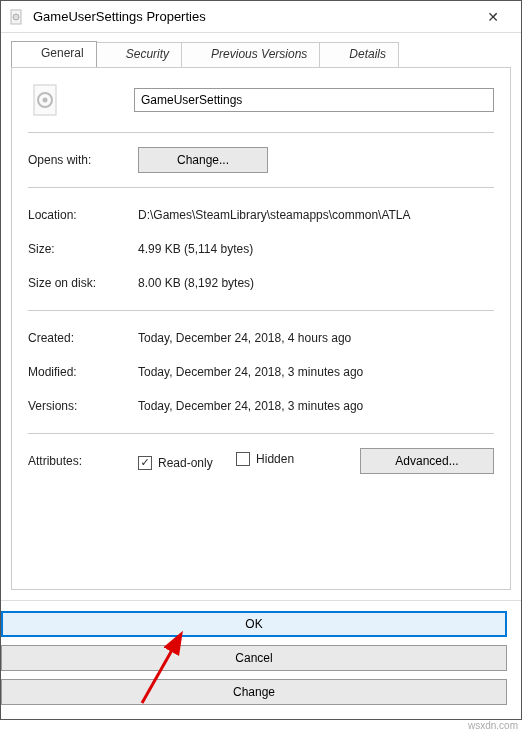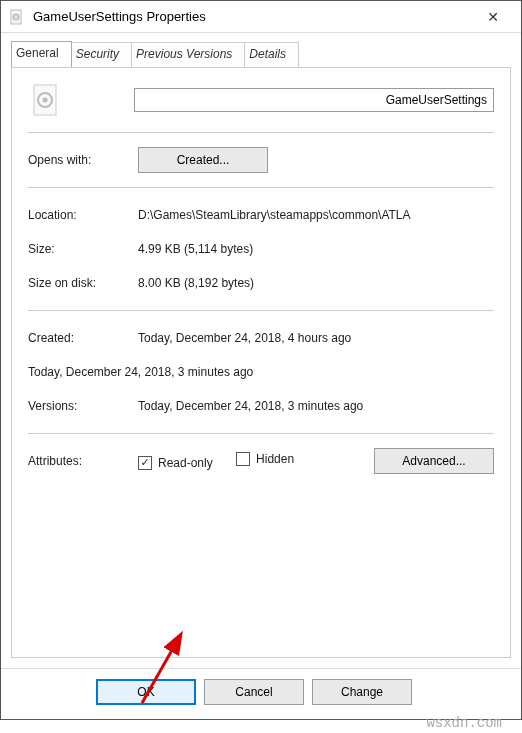--- a/index.html
+++ b/index.html
@@ -37,21 +37,21 @@
   }
   .titlebar .close {
     width: 40px; text-align: center; font-size: 14px; color:#333;
   }
   .tabs {
     display: flex;
     padding: 8px 10px 0 10px;
     gap: 0;
   }
   .tab {
-    padding: 4px 12px 6px 4px;
+    padding: 4px 12px 6px 29px;
     border: 1px solid #ccc;
     border-bottom: none;
     background: #fff;
     font-size: 12px;
     position: relative;
     margin-right: -1px;
     color:#333;
   }
   .tab.active {
     border-color: #aaa;
@@ -88,21 +88,20 @@
     white-space: nowrap;
     overflow: hidden;
   }
   .filename-input {
     flex: 1;
     height: 24px;
     border: 1px solid #999;
     padding: 2px 6px;
     font-family: inherit;
     font-size: 12px;
-    text-align: right;
   }
   .file-icon {
     width: 36px; height: 36px;
     margin-right: 70px;
   }
   .file-icon svg { width:36px; height:36px; }
   .hr {
     border: none;
     border-top: 1px solid #ccc;
     margin: 6px 0;
@@ -123,49 +122,49 @@
     font-family: inherit;
     font-size: 12px;
     padding: 0 12px;
     cursor: default;
   }
   .btn.primary {
     border: 2px solid #0078d7;
     background: #e5f1fb;
   }
   .change-btn { width: 130px; }
-  .adv-btn { width: 120px; }
+  .adv-btn { width: 134px; }
   .checkbox {
     display:inline-flex; align-items:center; gap:6px; margin-right:20px;
   }
   .checkbox .box {
     width:14px; height:14px; border:1px solid #555; background:#fff;
     display:flex; align-items:center; justify-content:center;
     font-size:11px; line-height:1;
   }
   .footer {
     display:flex;
-    justify-content:center;
+    justify-content:flex-end;
     gap:8px;
     padding: 10px 14px 14px 0;
     border-top: 1px solid #ddd;
+    flex-direction: column;
   }
   .arrow {
     position:absolute;
     left: 120px;
     top: 560px;
     pointer-events:none;
   }
   .watermark {
     position:absolute;
-    right:20px;
+    right:4px;
     bottom:2px;
-    font-size:14px;
+    font-size:10px;
     color:#aaa;
-    font-family:Liberation Mono, monospace;
   }
 </style>
 </head>
 <body>
 
 <div class="window">
   <div class="titlebar">
     <span class="icon">
       <svg viewBox="0 0 16 16">
           <rect x="2" y="1" width="10" height="14" fill="#f5f5f5" stroke="#bbb"></rect>
@@ -194,21 +193,21 @@
         </svg>
       </span>
       <input class="filename-input" value="GameUserSettings" style="">
     </div>
 
     <hr class="hr">
 
 
     <div class="row">
       <span class="label">Opens with:</span>
-      <button class="btn change-btn">Created...</button>
+      <button class="btn change-btn">Change...</button>
     </div>
 
     <hr class="hr">
 
     <div class="row">
       <span class="label">Location:</span>
       <span class="value">D:\Games\SteamLibrary\steamapps\common\ATLA</span>
     </div>
     <div class="row">
       <span class="label">Size:</span>
@@ -219,20 +218,21 @@
       <span class="value">8.00 KB (8,192 bytes)</span>
     </div>
 
     <hr class="hr">
 
     <div class="row">
       <span class="label">Created:</span>
       <span class="value">Today, December 24, 2018, 4 hours ago</span>
     </div>
     <div class="row">
+      <span class="label">Modified:</span>
       <span class="value">Today, December 24, 2018, 3 minutes ago</span>
     </div>
     <div class="row">
       <span class="label">Versions:</span>
       <span class="value">Today, December 24, 2018, 3 minutes ago</span>
     </div>
 
     <hr class="hr">
 
     <div class="row">

